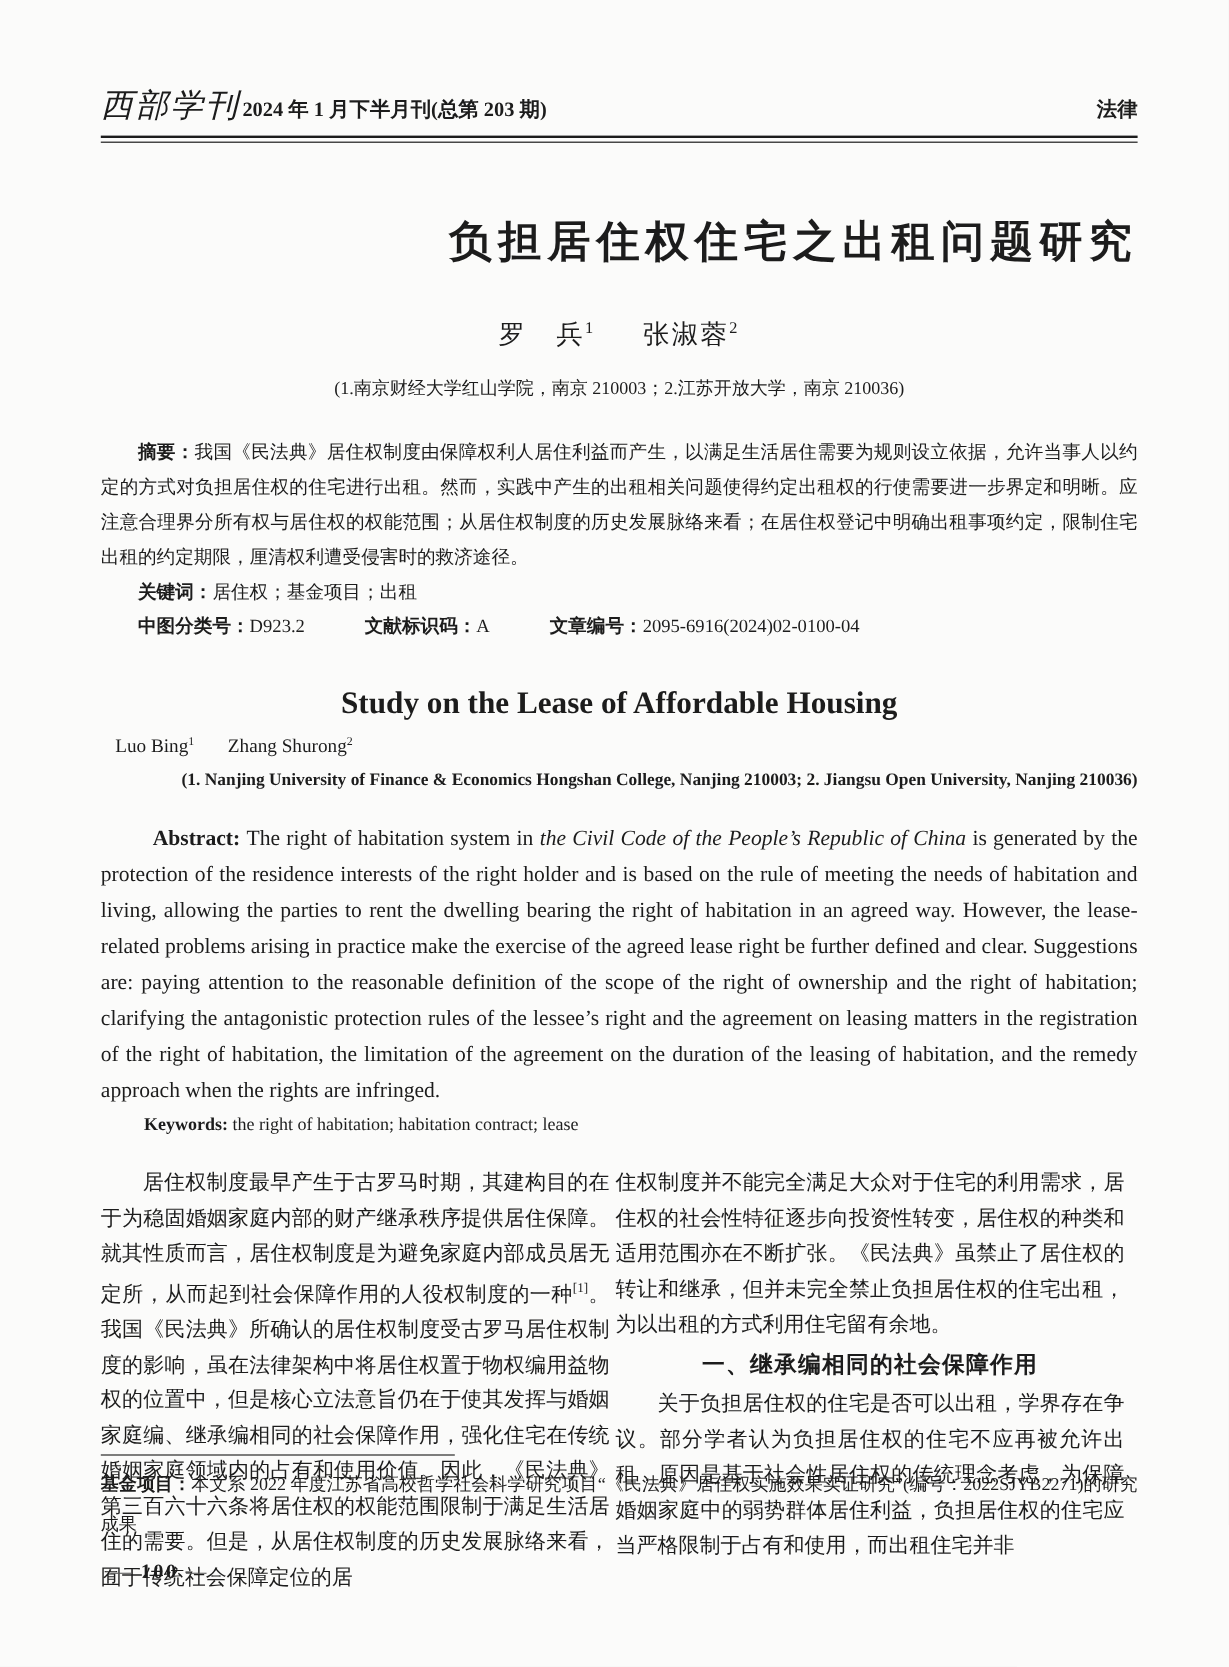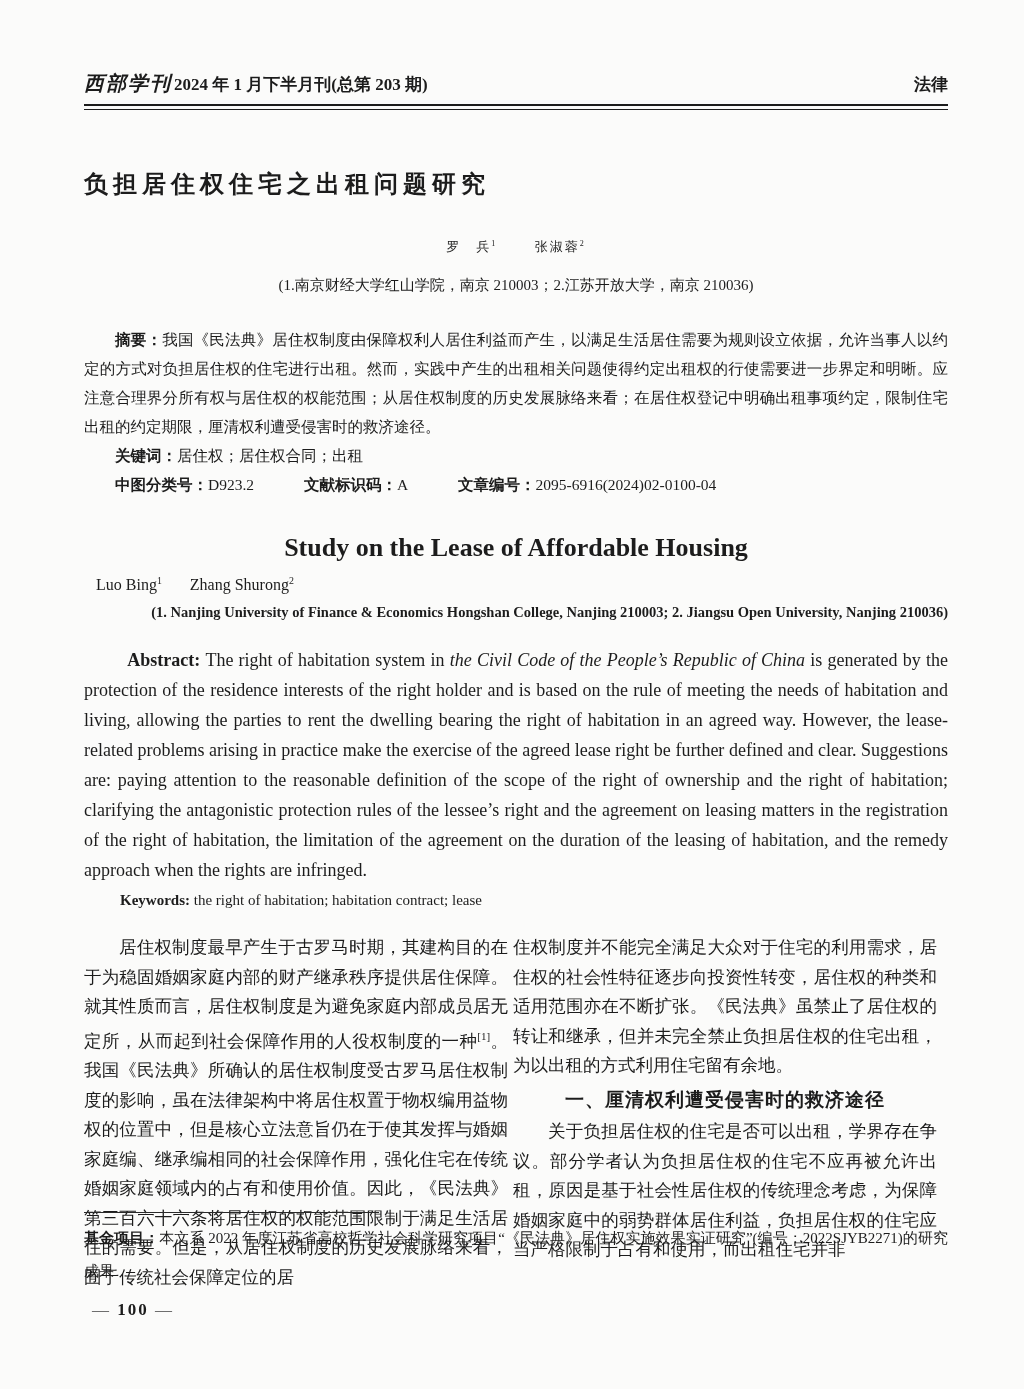--- a/index.html
+++ b/index.html
@@ -10,30 +10,30 @@
     margin:0 auto;
     background:#fbfbfa;
     color:#1c1c1c;
     font-family:"Liberation Serif","DejaVu Serif",serif;
     overflow:hidden;
     box-sizing:border-box;
     padding:70px 76px 0 84px;
   }
   
   .page-header{display:flex;justify-content:space-between;align-items:baseline;font-size:17px;font-weight:bold;}
-  .logo{font-style:italic;font-weight:bold;font-size:20px;letter-spacing:2px;margin-right:2px;}
+  .logo{font-style:italic;font-weight:normal;font-size:27px;letter-spacing:2px;margin-right:2px;}
   .rule-thick{height:2px;background:#1c1c1c;margin-top:7px;}
   .rule-thin{height:1px;background:#1c1c1c;margin-top:3px;}
   
   .title-cn{
-    margin:58px 0 0 0;text-align:left;
+    margin:58px 0 0 0;text-align:right;
     font-family:"Liberation Sans","DejaVu Sans",sans-serif;
-    font-size:24px;font-weight:700;letter-spacing:5px;
+    font-size:36px;font-weight:700;letter-spacing:5px;
   }
-  .authors-cn{margin-top:38px;text-align:center;font-size:13px;letter-spacing:2px;}
+  .authors-cn{margin-top:38px;text-align:center;font-size:22px;letter-spacing:2px;}
   .authors-cn .author{margin:0 16px;}
   sup{font-size:0.62em;}
   .affil-cn{margin:20px 0 0 0;text-align:center;font-size:15px;}
   
   .abstract-cn{margin:30px 0 0 0;font-size:15.5px;line-height:29px;text-align:justify;text-indent:2em;}
   .label-cn{font-family:"Liberation Sans","DejaVu Sans",sans-serif;font-weight:700;}
   .keywords-cn{margin:0;font-size:15.5px;line-height:29px;text-indent:2em;}
   .meta-cn{margin:0;font-size:15.5px;line-height:29px;text-indent:2em;}
   .meta-item{margin-right:46px;}
   
@@ -84,21 +84,21 @@
     <span class="author"><span>张淑蓉</span><sup>2</sup></span>
   </div>
 
   <p class="affil-cn">(1.南京财经大学红山学院，南京 210003；2.江苏开放大学，南京 210036)</p>
 
   <p class="abstract-cn">
     <span class="label-cn">摘要：</span><span>我国《民法典》居住权制度由保障权利人居住利益而产生，以满足生活居住需要为规则设立依据，允许当事人以约定的方式对负担居住权的住宅进行出租。然而，实践中产生的出租相关问题使得约定出租权的行使需要进一步界定和明晰。应注意合理界分所有权与居住权的权能范围；从居住权制度的历史发展脉络来看；在居住权登记中明确出租事项约定，限制住宅出租的约定期限，厘清权利遭受侵害时的救济途径。</span>
   </p>
 
   <p class="keywords-cn">
-    <span class="label-cn">关键词：</span><span>居住权；居住权合同；出租</span>
+    <span class="label-cn">关键词：</span><span>居住权；基金项目；出租</span>
   </p>
 
   <p class="meta-cn">
     <span class="meta-item"><span class="label-cn">中图分类号：</span><span>D923.2</span></span>
     <span class="meta-item"><span class="label-cn">文献标识码：</span><span>A</span></span>
     <span class="meta-item"><span class="label-cn">文章编号：</span><span>2095-6916(2024)02-0100-04</span></span>
   </p>
 
   <h2 class="title-en">Study on the Lease of Affordable Housing</h2>
 
@@ -118,21 +118,21 @@
   </p>
 
   <div class="columns">
     <div class="col">
       <p class="body-para indent">
         <span>居住权制度最早产生于古罗马时期，其建构目的在于为稳固婚姻家庭内部的财产继承秩序提供居住保障。就其性质而言，居住权制度是为避免家庭内部成员居无定所，从而起到社会保障作用的人役权制度的一种</span><sup class="ref">[1]</sup><span>。我国《民法典》所确认的居住权制度受古罗马居住权制度的影响，虽在法律架构中将居住权置于物权编用益物权的位置中，但是核心立法意旨仍在于使其发挥与婚姻家庭编、继承编相同的社会保障作用，强化住宅在传统婚姻家庭领域内的占有和使用价值。因此，《民法典》第三百六十六条将居住权的权能范围限制于满足生活居住的需要。但是，从居住权制度的历史发展脉络来看，囿于传统社会保障定位的居</span>
       </p>
     </div>
     <div class="col">
       <p class="body-para">住权制度并不能完全满足大众对于住宅的利用需求，居住权的社会性特征逐步向投资性转变，居住权的种类和适用范围亦在不断扩张。《民法典》虽禁止了居住权的转让和继承，但并未完全禁止负担居住权的住宅出租，为以出租的方式利用住宅留有余地。</p>
-      <h3 class="section-heading">一、厘清权利遭受侵害时的救济途径</h3>
+      <h3 class="section-heading">一、继承编相同的社会保障作用</h3>
       <p class="body-para indent">关于负担居住权的住宅是否可以出租，学界存在争议。部分学者认为负担居住权的住宅不应再被允许出租，原因是基于社会性居住权的传统理念考虑，为保障婚姻家庭中的弱势群体居住利益，负担居住权的住宅应当严格限制于占有和使用，而出租住宅并非</p>
     </div>
   </div>
 
   <div class="footnote">
     <div class="footnote-rule"></div>
     <p class="footnote-text">
       <span class="label-cn">基金项目：</span><span>本文系 2022 年度江苏省高校哲学社会科学研究项目“《民法典》居住权实施效果实证研究”(编号：2022SJYB2271)的研究成果</span>
     </p>
   </div>

